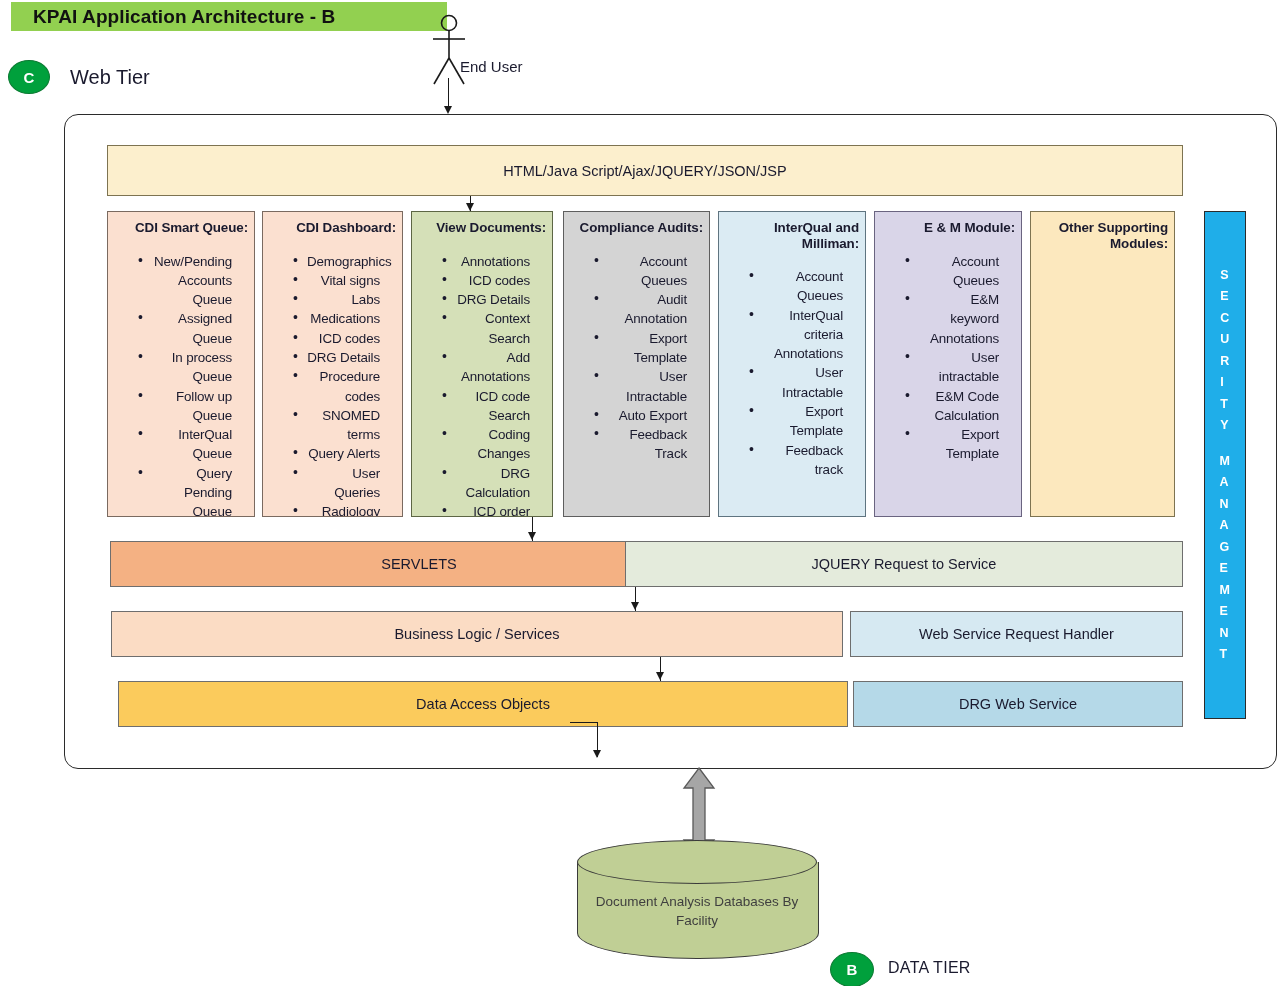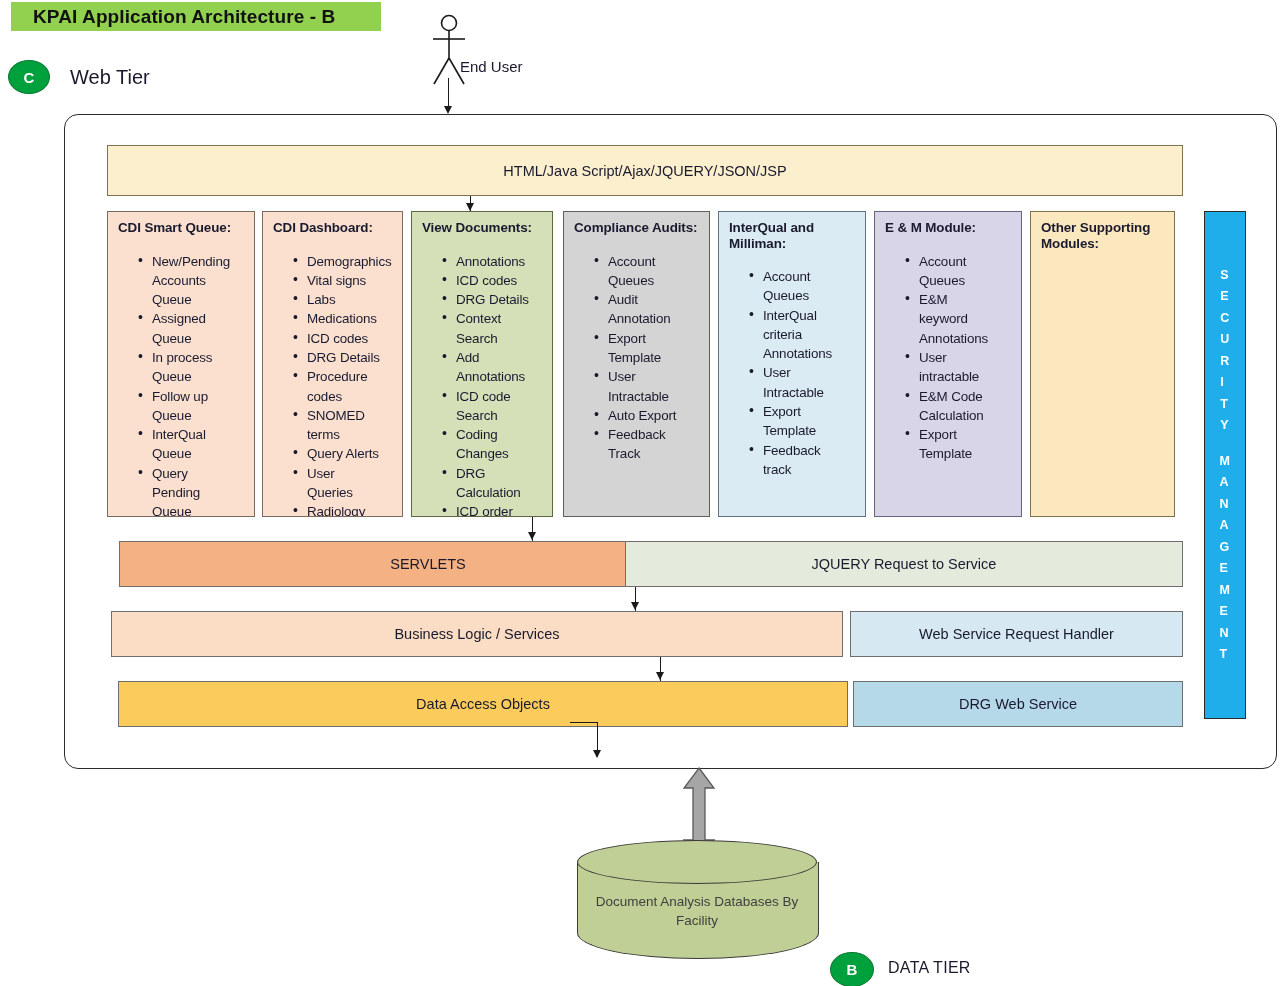--- a/index.html
+++ b/index.html
@@ -4,21 +4,21 @@
 <style>
   html,body{margin:0;padding:0;}
   body{
     width:1280px;height:986px;position:relative;background:#ffffff;
     font-family:"Liberation Sans",sans-serif;color:#1a1a2e;overflow:hidden;
   }
   .abs{position:absolute;}
 
   
   #title-banner{
-    left:11px;top:2px;width:370px;height:29px;background:#92D050;
+    left:11px;top:2px;width:436px;height:29px;background:#92D050;
     display:flex;align-items:center;
   }
   #title-banner .t{font-size:19px;font-weight:600;color:#111;padding-left:22px;letter-spacing:.1px;}
 
   
   .tier-badge{
     border-radius:50%;display:flex;align-items:center;justify-content:center;
     color:#fff;font-size:15px;font-weight:600;
   }
   #web-tier-badge{left:8px;top:60px;width:40px;height:32px;background:#00A03C;border:1px solid #0b7a32;}
@@ -36,21 +36,21 @@
     border:1.6px solid #2b2b2b;border-radius:14px;background:transparent;
   }
 
   
   .box{border:1.3px solid #5a5a5a;box-sizing:border-box;}
   .box-center{display:flex;align-items:center;justify-content:center;text-align:center;font-size:14.5px;}
 
   #presentation-bar{left:107px;top:145px;width:1076px;height:51px;background:#FCEFCD;border:1.3px solid #7d7351;}
 
   
-  .module{padding:8px 6px 0 8px;box-sizing:border-box;overflow:hidden;}
+  .module{padding:8px 6px 0 8px;box-sizing:border-box;overflow:hidden;text-align:right;}
   .module h4{margin:0 0 1px 2px;font-size:13.4px;font-weight:700;line-height:15.5px;letter-spacing:-.1px;}
   .module ul{margin:16px;padding:0 0 0 20px;list-style:none;}
   .module li{font-size:13.4px;line-height:19.3px;position:relative;letter-spacing:-.15px;}
   .module li::before{content:"\2022";position:absolute;left:-14px;top:-1px;font-size:14px;}
   .module li b{font-weight:700;}
 
   #mod-cdi-smart-queue{left:107px;top:211px;width:148px;height:306px;background:#FBE0D0;border:1.3px solid #7a6a60;}
   #mod-cdi-dashboard{left:262px;top:211px;width:141px;height:306px;background:#FBE0D0;border:1.3px solid #7a6a60;}
   #mod-view-documents{left:411px;top:211px;width:142px;height:306px;background:#D5E0B8;border:1.3px solid #5d6645;}
   #mod-compliance-audits{left:563px;top:211px;width:147px;height:306px;background:#D4D4D4;border:1.3px solid #5e5e5e;}
@@ -60,21 +60,21 @@
 
   
   #security-management{
     left:1204px;top:211px;width:40px;height:506px;background:#1FAEE9;border:1.3px solid #2b2b2b;
     display:flex;flex-direction:column;align-items:center;justify-content:center;
     color:#ffffff;font-size:12.5px;font-weight:600;line-height:21.5px;letter-spacing:.5px;
   }
   #security-management .gap{height:14px;}
 
   
-  #bar-servlets{left:119px;top:541px;width:618px;height:46px;background:#F4B183;border:1.3px solid #6e6e6e;}
+  #bar-servlets{left:110px;top:541px;width:618px;height:46px;background:#F4B183;border:1.3px solid #6e6e6e;}
   #bar-jquery-request{left:625px;top:541px;width:558px;height:46px;background:#E4EBDC;border:1.3px solid #6e6e6e;}
   #bar-business-logic{left:111px;top:611px;width:732px;height:46px;background:#FBDCC4;border:1.3px solid #6e6e6e;}
   #bar-web-service-handler{left:850px;top:611px;width:333px;height:46px;background:#D6E9F2;border:1.3px solid #6e6e6e;}
   #bar-data-access{left:118px;top:681px;width:730px;height:46px;background:#FBCB5C;border:1.3px solid #6e6e6e;}
   #bar-drg-web-service{left:853px;top:681px;width:330px;height:46px;background:#B5D9E8;border:1.3px solid #6e6e6e;}
 
   
   #database{left:577px;top:840px;width:240px;height:118px;}
   #db-body{position:absolute;left:0;top:22px;width:240px;height:96px;background:#C0CF95;
            border-left:1.4px solid #3a3a3a;border-right:1.4px solid #3a3a3a;

